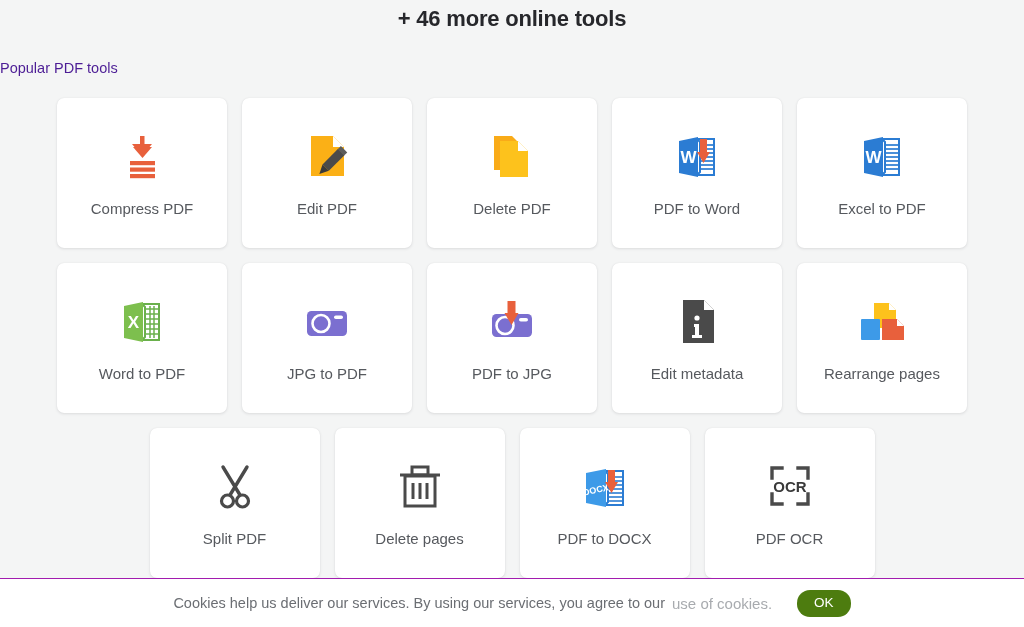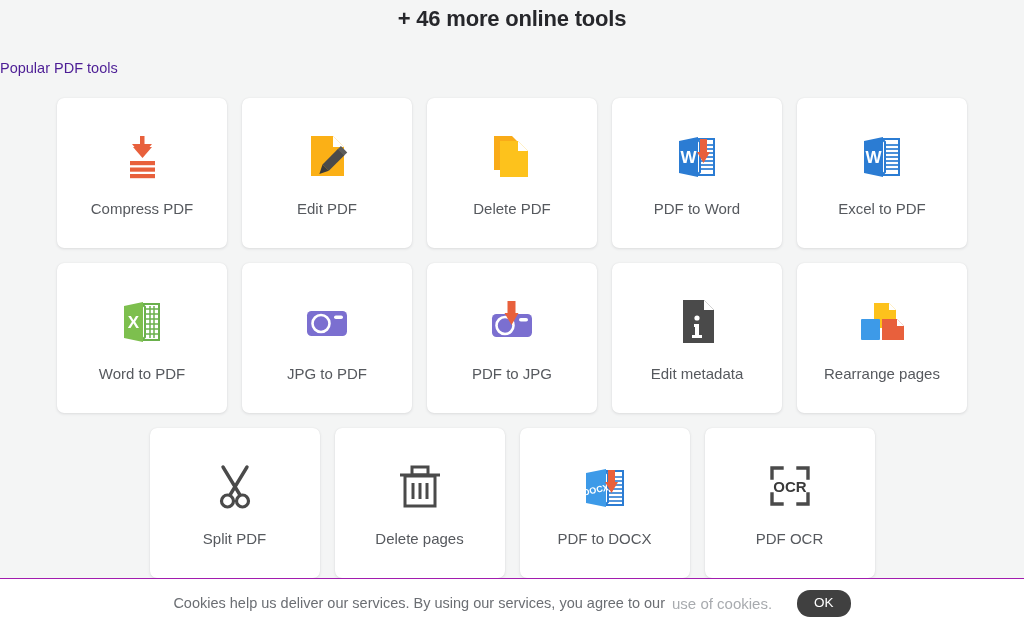--- a/index.html
+++ b/index.html
@@ -95,21 +95,21 @@
     line-height: 18px;
   }
   .cookie-link {
     font-size: 15px;
     color: #a8abaf;
     text-decoration: none;
     margin-left: 4px;
   }
   .cookie-ok {
     margin-left: 22px;
-    background: #404040;
+    background: #4d7c0f;
     color: #ffffff;
     border: none;
     border-radius: 13px;
     font-size: 13.5px;
     padding: 5px 17px 6px;
     cursor: pointer;
     font-family: "Liberation Sans", sans-serif;
     line-height: 16px;
   }
 </style>

